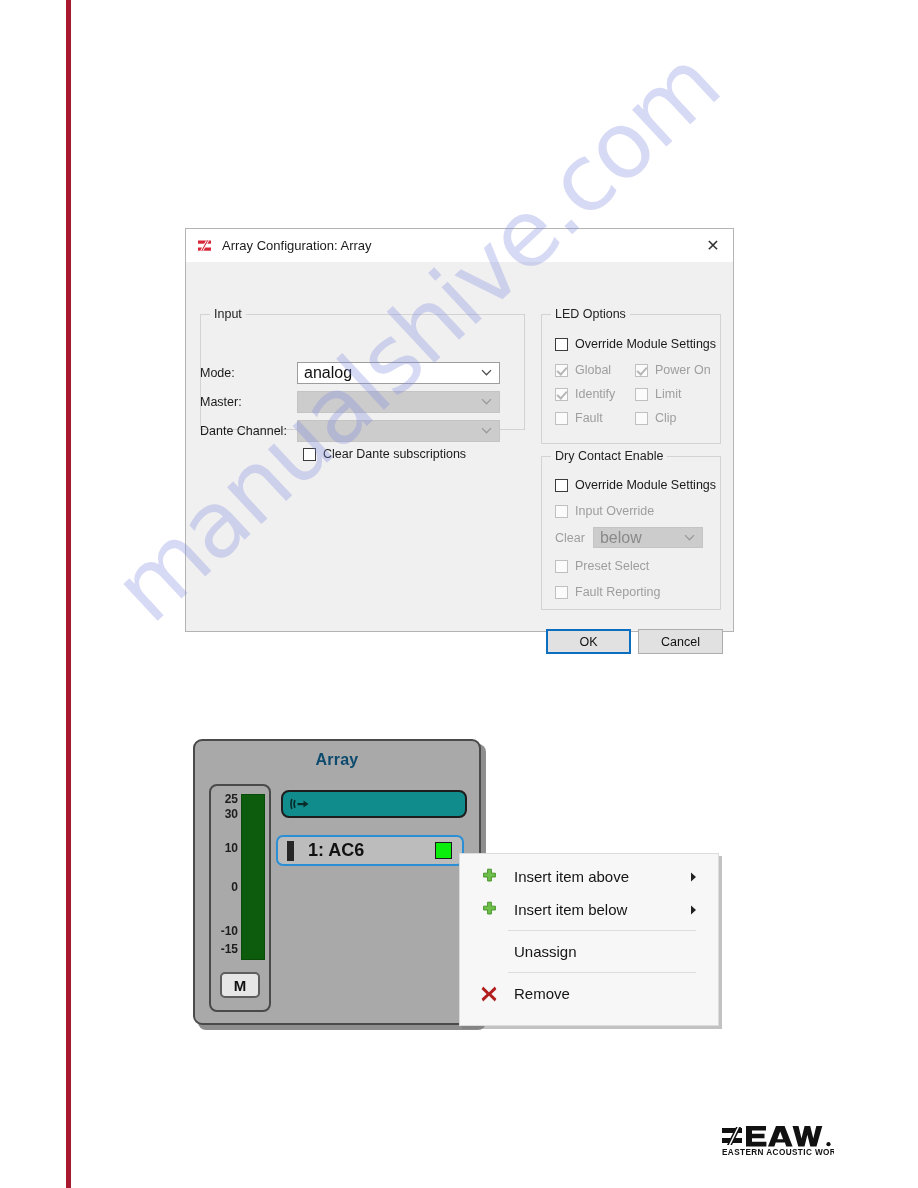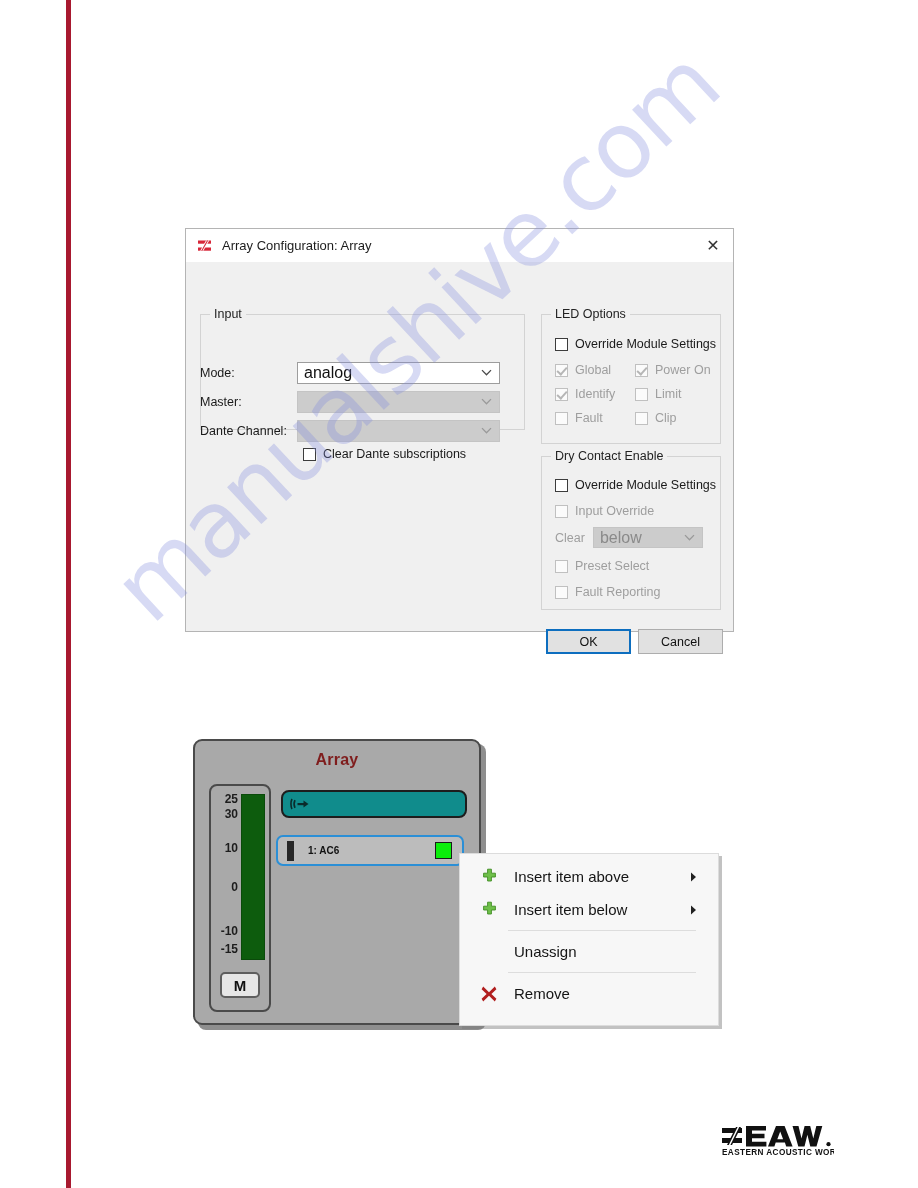--- a/index.html
+++ b/index.html
@@ -259,21 +259,21 @@
     box-sizing: border-box;
     z-index: 9;
   }
   #array-title {
     position: absolute;
     left: 0; top: 10px;
     width: 100%;
     text-align: center;
     font-size: 16px;
     font-weight: bold;
-    color: #7f1d1d;
+    color: #0c4a6e;
     letter-spacing: 0.2px;
   }
   #meter-box {
     position: absolute;
     left: 14px; top: 43px;
     width: 62px; height: 228px;
     border: 2px solid #4a4a4a;
     border-radius: 8px;
     box-sizing: border-box;
     background: #a9a9a9;
@@ -349,21 +349,21 @@
     z-index: 11;
   }
   #module-handle {
     width: 7px; height: 20px;
     background: #272727;
     margin-left: 9px;
     flex: 0 0 auto;
   }
   #module-label {
     margin-left: 14px;
-    font-size: 10px;
+    font-size: 18px;
     font-weight: bold;
     color: #111;
     flex: 1 1 auto;
   }
   #module-led {
     width: 15px; height: 15px;
     background: #0bee0b;
     border: 1.5px solid #1b1b1b;
     margin-right: 10px;
     flex: 0 0 auto;

